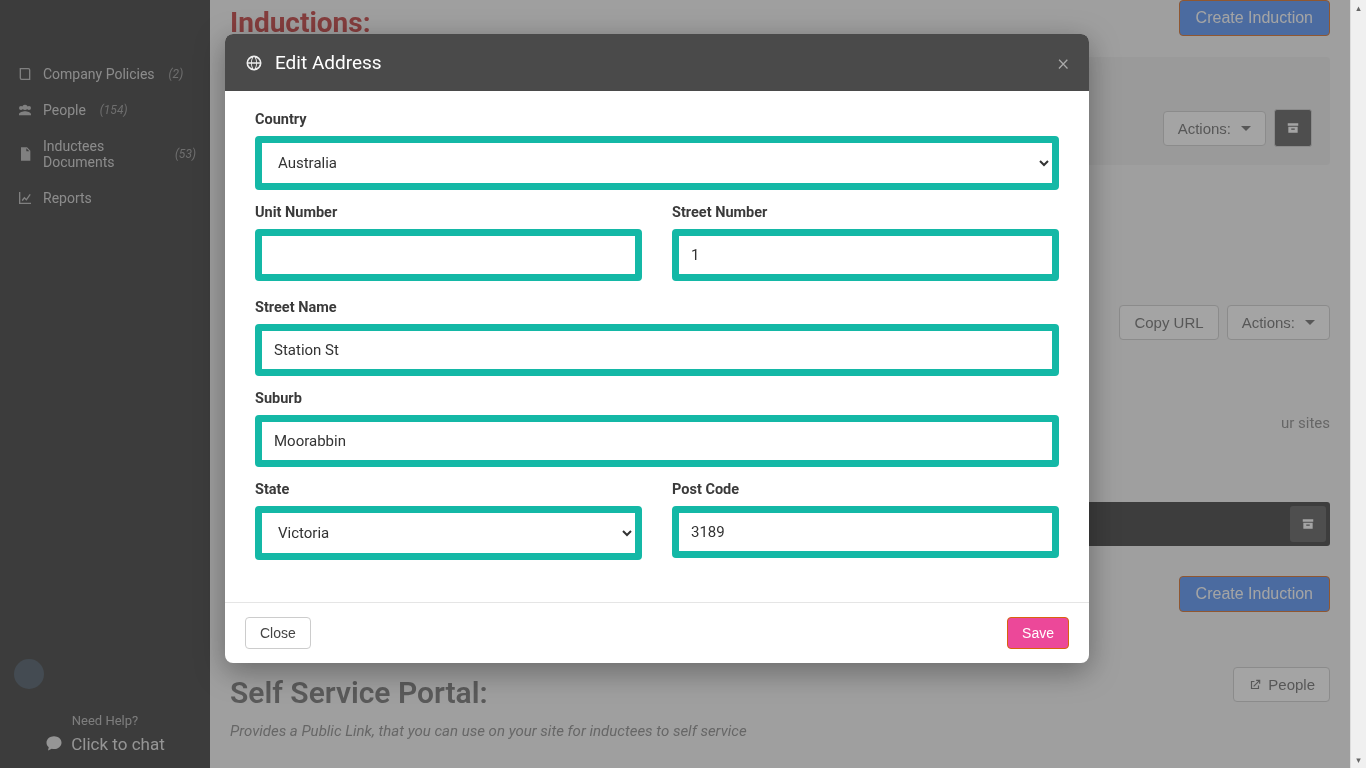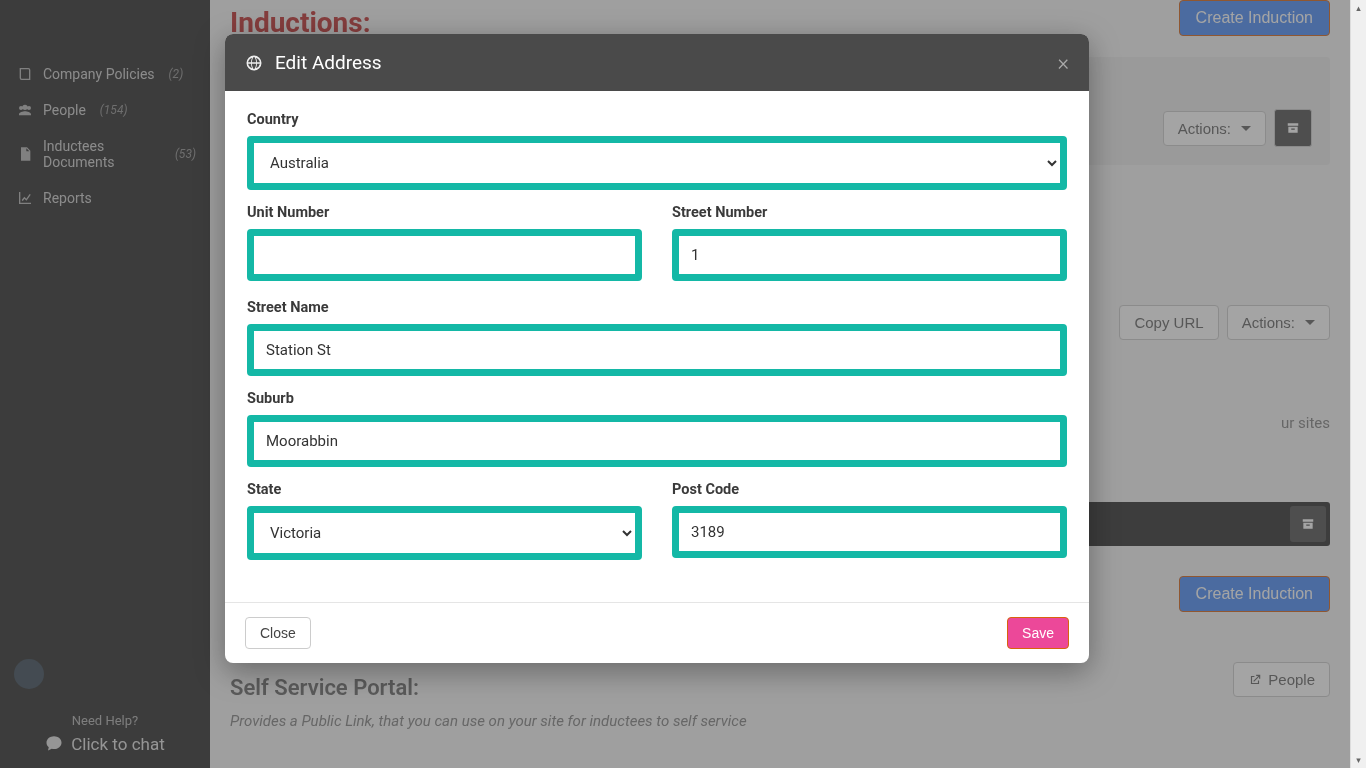--- a/index.html
+++ b/index.html
@@ -134,21 +134,21 @@
   }
   .desc { color: #777; font-size: 15px; margin: 4px 0 20px; font-style: italic; }
   .black-bar {
     background: #1b1b1b;
     height: 44px;
     border-radius: 3px;
     position: relative;
     margin: 20px 0 30px;
   }
   .black-bar .icon-btn { position: absolute; right: 4px; top: 4px; height: 36px; width: 36px; background: #404040; border: none; }
-  .sub-h { font-size: 22px; font-weight: 600; color: #5c5c5c; margin: 24px 0 8px; }
+  .sub-h { font-size: 30px; font-weight: 600; color: #5c5c5c; margin: 24px 0 8px; }
 
   
   .overlay {
     position: absolute;
     inset: 0;
     width: 1350px;
     height: 768px;
     background: rgba(90, 90, 90, 0.55);
     z-index: 100;
   }
@@ -174,21 +174,21 @@
   }
   .modal-header .close {
     margin-left: auto;
     color: #aaa;
     font-size: 22px;
     cursor: pointer;
     font-weight: 300;
   }
   .modal-header svg { width: 18px; height: 18px; fill: #eee; }
   .modal-body {
-    padding: 20px 22px 24px;
+    padding: 20px 30px 24px;
   }
   .form-row {
     display: flex;
     gap: 30px;
     margin-bottom: 4px;
   }
   .form-group { flex: 1; margin-bottom: 14px; }
   .form-group label {
     display: block;
     font-weight: 700;

